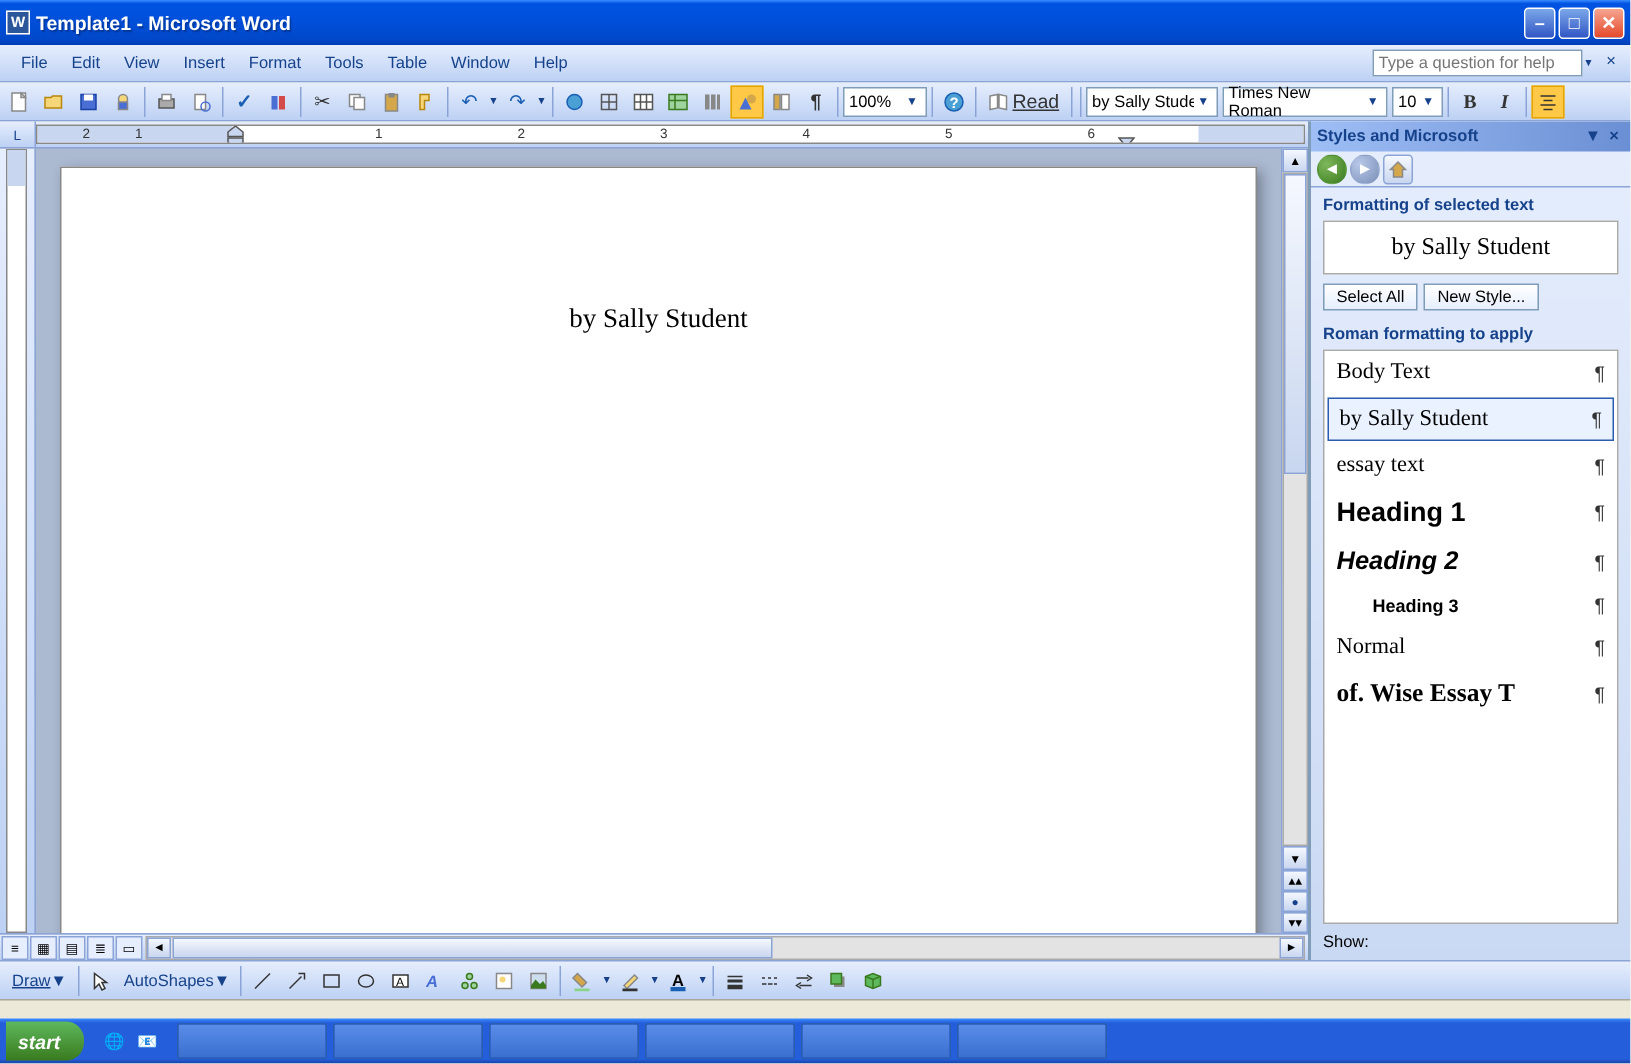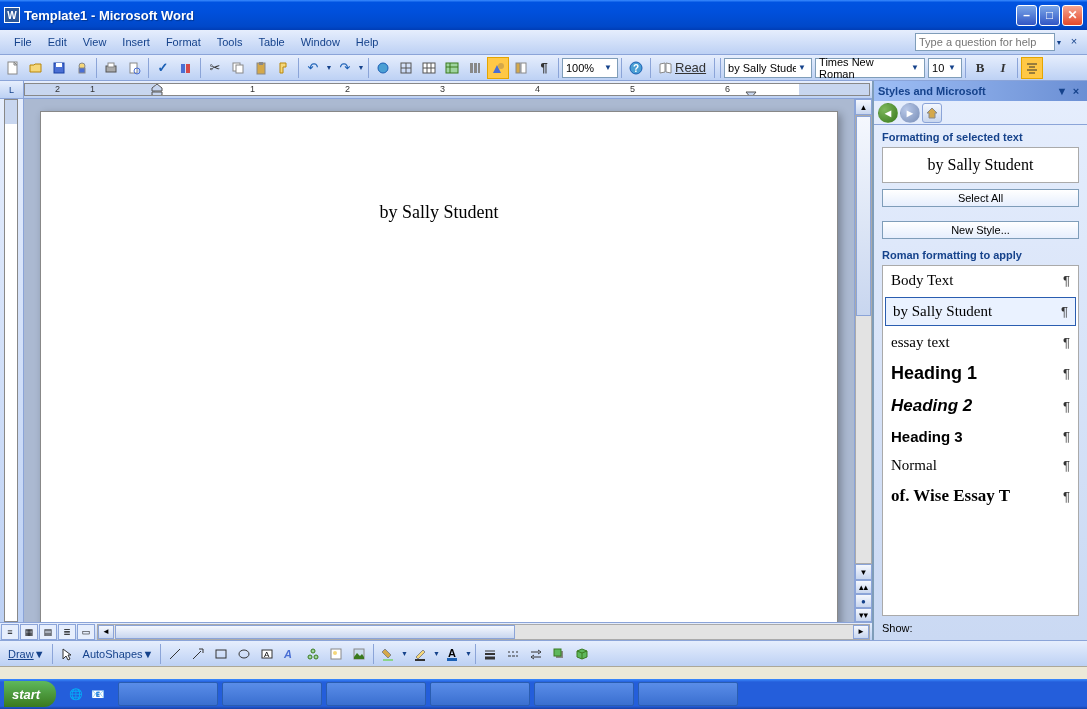--- a/index.html
+++ b/index.html
@@ -58,29 +58,29 @@
 .taskpane { width: 222px; background: linear-gradient(to bottom, #e6eefd 0%, #cad9f3 100%); border-left: 2px solid #7f9db9; display: flex; flex-direction: column; }
 .tp-header { height: 20px; background: linear-gradient(to right,#9ebef5,#6b8fd4); display: flex; align-items: center; padding: 0 4px; font-weight: bold; color: #15428b; }
 .tp-header-text { flex:1;}
 .tp-header-btn { width:14px; text-align:center; cursor:pointer; color:#15428b;}
 .tp-nav { height:24px; display:flex; align-items:center; padding:0 4px; gap:2px; border-bottom:1px solid #8ba4d8;}
 .tp-nav-btn { width:20px; height:20px; border:1px solid transparent; border-radius:50%; display:flex; align-items:center; justify-content:center; font-size:11px; color:#fff; background: radial-gradient(circle at 30% 30%, #7eb85c, #3a7a1e); cursor:pointer;}
 .tp-nav-btn.home { background: linear-gradient(to bottom,#f5f8fe,#c8d6ef); color:#15428b; border:1px solid #8ba4d8; border-radius:3px;}
 .tp-body { flex:1; padding: 6px 8px; overflow:hidden; display:flex; flex-direction:column;}
 .tp-label { font-weight:bold; color:#15428b; margin-bottom:4px; font-size:11px;}
 .tp-current { border:1px solid #aaa; background:white; text-align:center; padding:8px; font-family:"Times New Roman",serif; font-size:16px; margin-bottom:6px;}
-.tp-btns { display:flex; gap:14px; margin-bottom:10px;flex-direction:column;}
+.tp-btns { display:flex; gap:4px; margin-bottom:10px;}
 .tp-btn { border:1px solid #7f9db9; background:linear-gradient(to bottom,#fff,#e6eefd); padding:2px 8px; cursor:pointer; font-size:11px;}
 .tp-list { flex:1; border:1px solid #aaa; background:white; overflow-y:auto; position:relative;}
 .tp-list-item { padding:6px 8px; font-family:"Times New Roman",serif; font-size:15px; display:flex; justify-content:space-between; align-items:center; cursor:pointer;}
 .tp-list-item.selected { border:1px solid #2a5db0; margin:2px; padding:5px 7px; background:#eaf2ff;}
 .tp-list-item .para { font-family: Arial; font-size:13px; color:#333;}
 .style-heading1 { font-family: Arial; font-weight:bold; font-size:18px;}
 .style-heading2 { font-family: Arial; font-weight:bold; font-style:italic; font-size:17px;}
-.style-heading3 { font-family: Arial; font-weight:bold; font-size:15px;}
+.style-heading3 { font-family: Arial; font-weight:bold; font-size:12px;margin-left:24px;}
 .style-title-trunc { font-weight:bold; font-size:17px;}
 .tp-show { display:flex; align-items:center; gap:4px; padding:6px 0 0 0;}
 .tp-show select { flex:1; border:1px solid #7f9db9; height:20px; font-size:11px;}
 
 .drawingbar { height:26px; background: linear-gradient(to bottom,#e6eefd,#bdd1f4); display:flex; align-items:center; padding:0 4px; gap:1px; border-top:1px solid #8ba4d8;}
 .draw-label { color:#15428b; padding:0 4px; cursor:pointer; display:flex; align-items:center;}
 
 .taskbar { height:30px; background:linear-gradient(to bottom,#3b8cff 0%,#245edb 10%,#245edb 90%,#1941a5 100%); display:flex; align-items:center; padding:0 4px; gap:4px;}
 .start-btn { height:26px; padding:0 16px 0 8px; background:linear-gradient(to bottom,#5eb85c,#3a7a1e); border-radius:0 12px 12px 0; color:white; font-weight:bold; font-style:italic; display:flex; align-items:center; cursor:pointer; font-size:13px;}
 .tb-task { height:24px; padding:0 8px; background:linear-gradient(to bottom,#5a8de8,#3a6fd0); border:1px solid #2a5db0; color:white; font-size:11px; display:flex; align-items:center; cursor:pointer; min-width:100px; border-radius:2px;}

